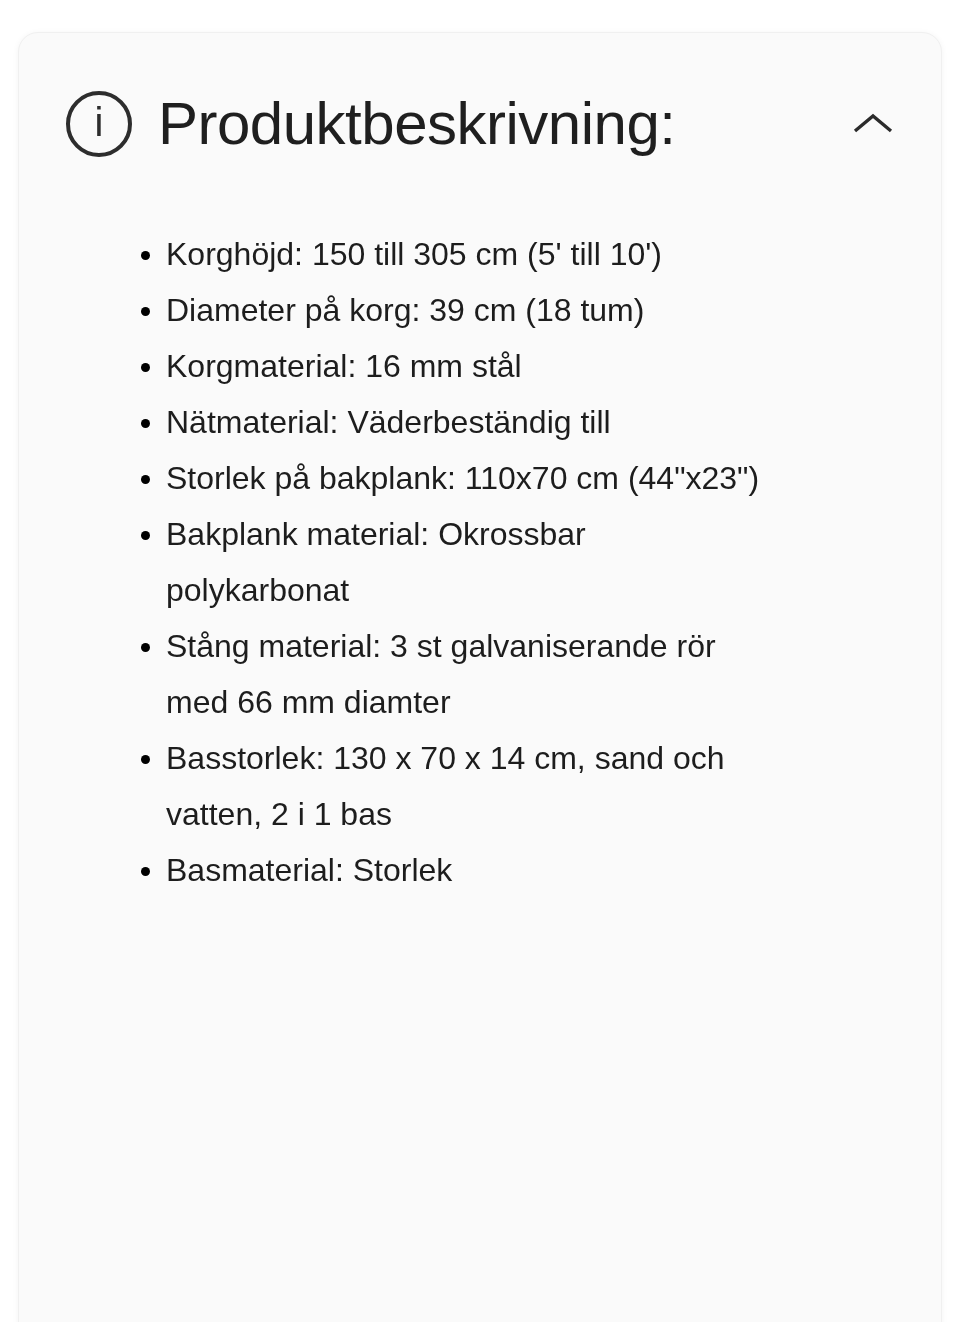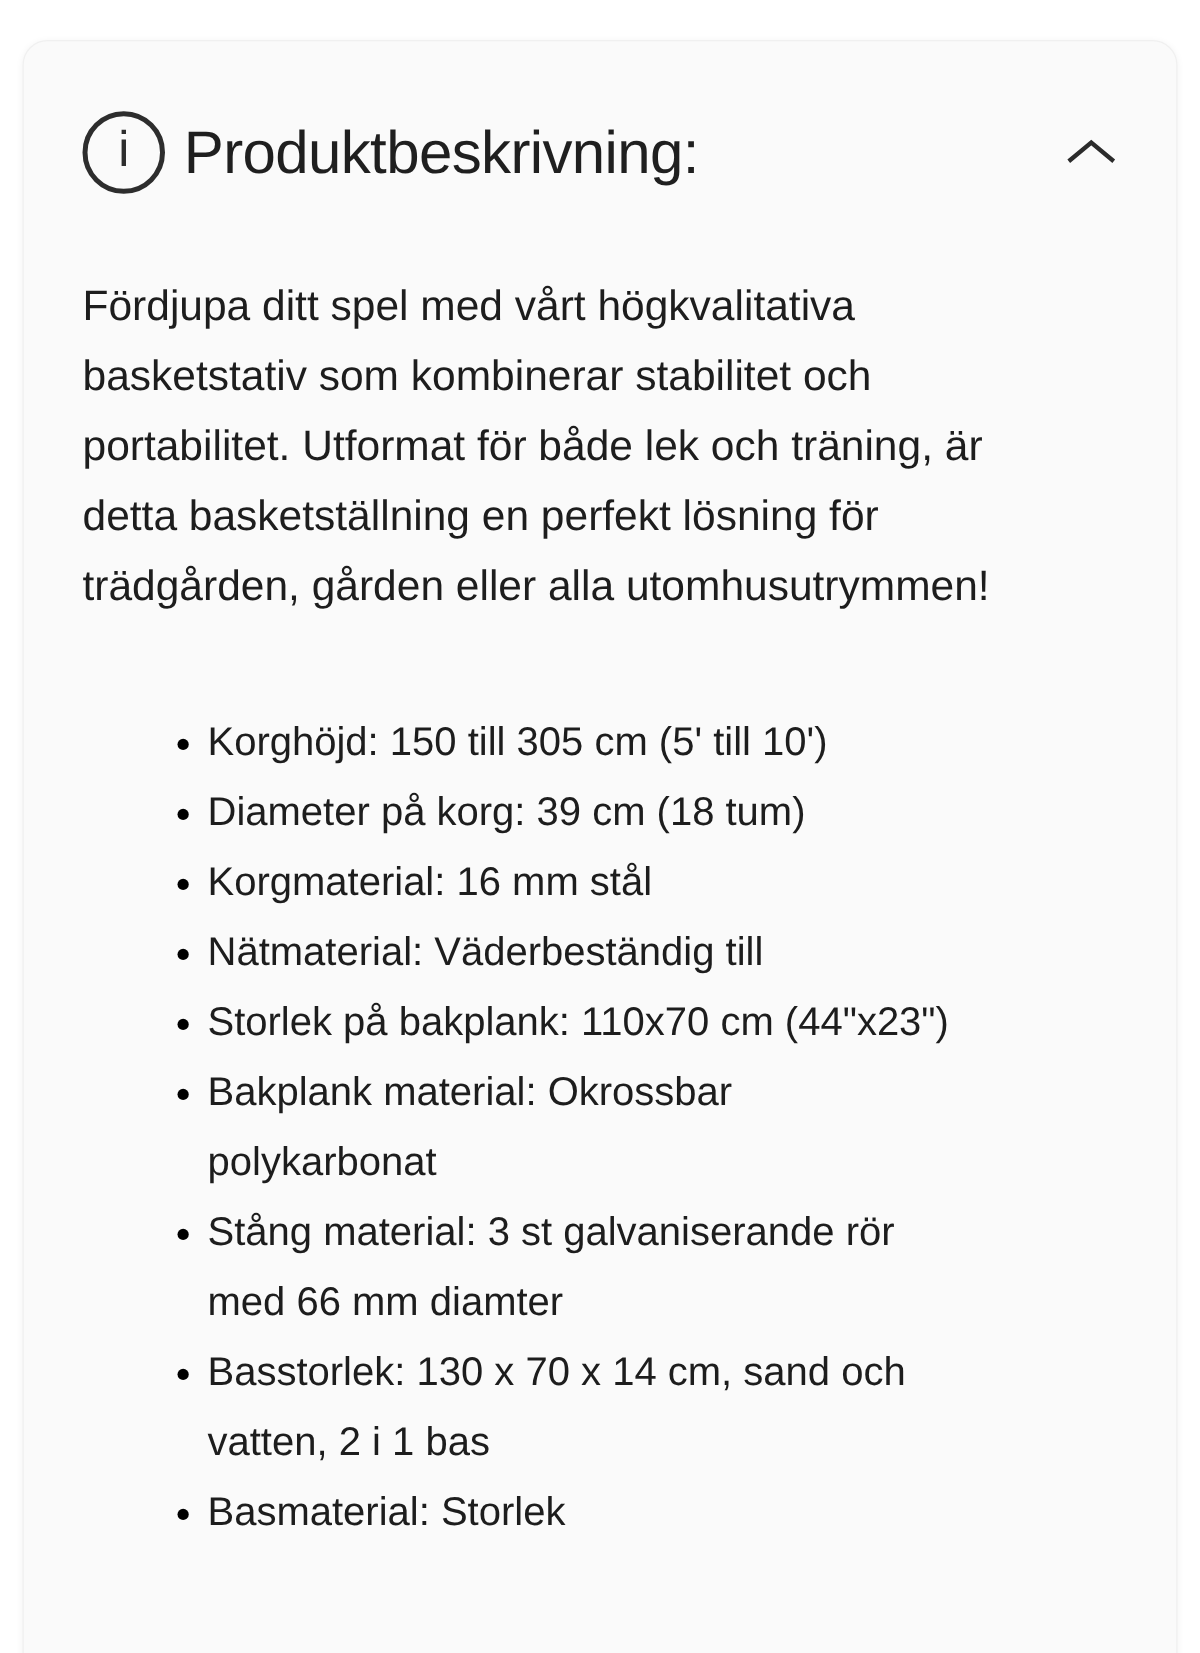--- a/index.html
+++ b/index.html
@@ -45,22 +45,22 @@
     font-size: 40px;
     line-height: 1;
     font-weight: 400;
   }
   .info-circle .glyph {
     position: relative;
     top: -2px;
   }
 
   .section-title {
-    margin-left: 15px;
-    font-size: 48px;
+    margin-left: 26px;
+    font-size: 60px;
     font-weight: 400;
     letter-spacing: -0.5px;
     color: #1f1f1f;
     white-space: nowrap;
   }
 
   .chevron {
     margin-left: auto;
     margin-right: 16px;
     display: flex;
@@ -103,25 +103,20 @@
       <span class="glyph">i</span>
     </span>
     <h2 class="section-title">Produktbeskrivning:</h2>
     <span class="chevron">
       <svg width="44" height="28" viewBox="0 0 44 28" aria-hidden="true">
         <polyline points="4,21 22,6 40,21" fill="none" stroke="#2b2b2b" stroke-width="3.4"></polyline>
       </svg>
     </span>
   </div>
 
-  <p class="description">Fördjupa ditt spel med vårt högkvalitativa
-basketstativ som kombinerar stabilitet och
-portabilitet. Utformat för både lek och träning, är
-detta basketställning en perfekt lösning för
-trädgården, gården eller alla utomhusutrymmen!</p>
 
   <ul class="specs">
     <li>Korghöjd: 150 till 305 cm (5' till 10')</li>
     <li>Diameter på korg: 39 cm (18 tum)</li>
     <li>Korgmaterial: 16 mm stål</li>
     <li>Nätmaterial: Väderbeständig till</li>
     <li>Storlek på bakplank: 110x70 cm (44"x23")</li>
     <li>Bakplank material: Okrossbar
 polykarbonat</li>
     <li>Stång material: 3 st galvaniserande rör

